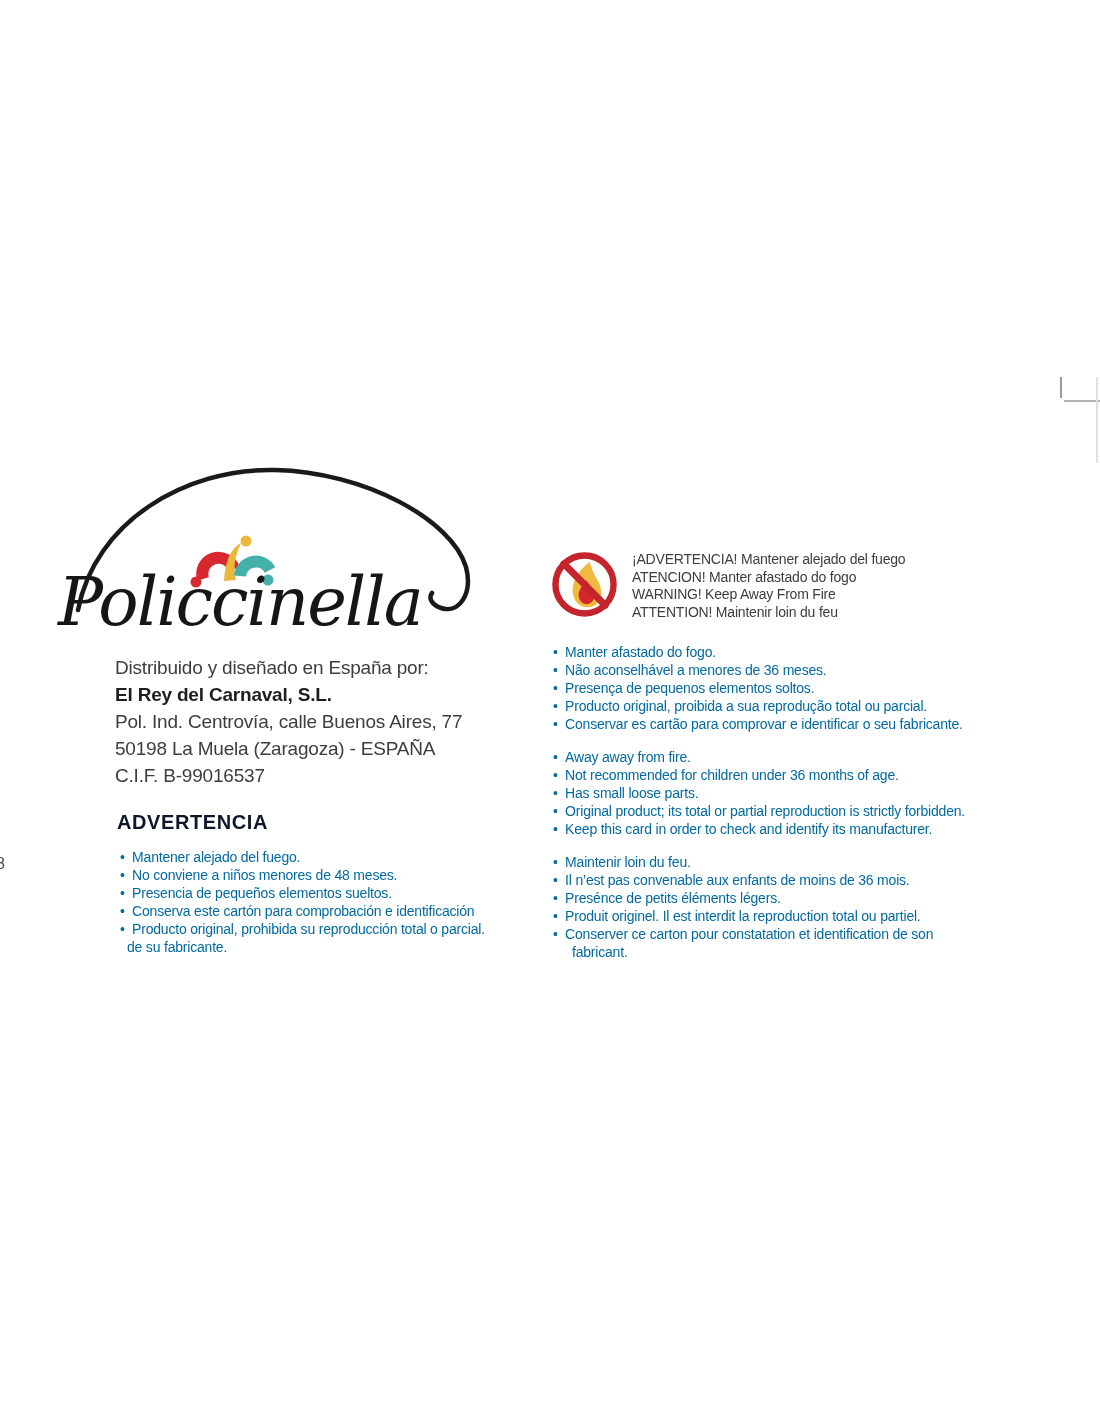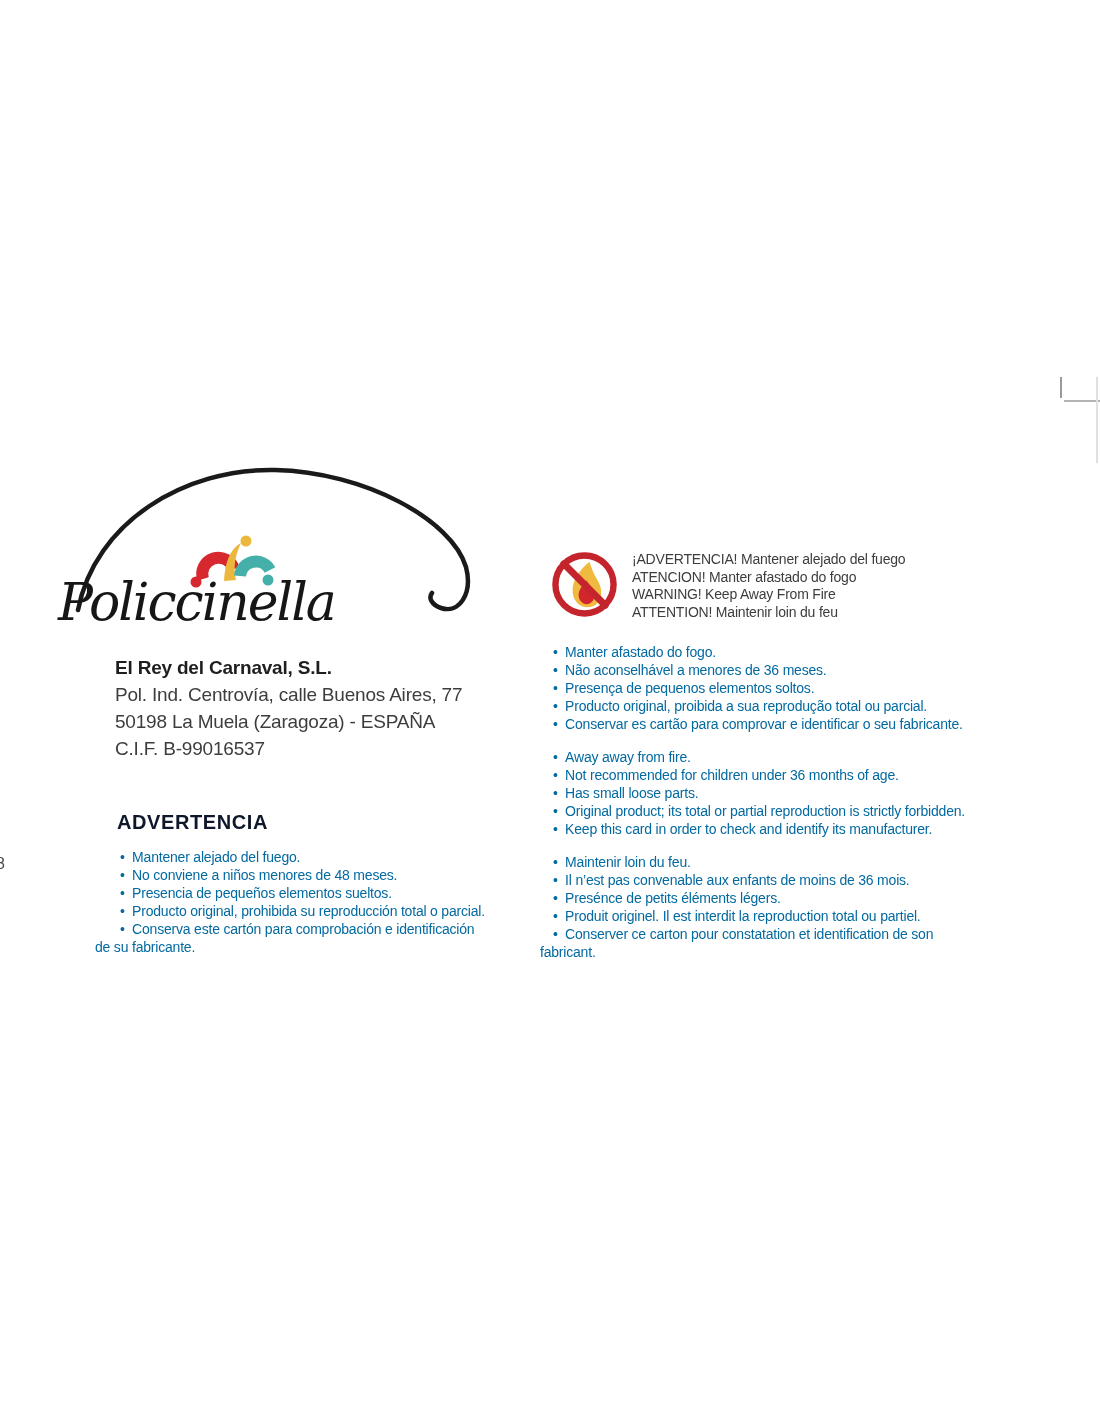--- a/index.html
+++ b/index.html
@@ -21,42 +21,42 @@
   .pagenum {
     position: absolute; left: -4px; top: 855px;
     font-size: 16px; color: #4a4a4a; letter-spacing: 0;
   }
   
   .logo-svg { position: absolute; left: 40px; top: 450px; width: 440px; height: 200px; }
   .brand {
     position: absolute; left: 58px; top: 562px;
     font-family: "DejaVu Serif", serif;
     font-style: italic;
-    font-size: 52px;
+    font-size: 67px;
     line-height: 80px;
     letter-spacing: -2px;
     color: #161616;
     white-space: nowrap;
   }
   
   .distributor {
     position: absolute; left: 115px; top: 654px; width: 420px;
     font-size: 19px; line-height: 27px; letter-spacing: -0.2px; color: #3d3d3d;
   }
   .distributor .company { font-weight: bold; color: #1e1e1e; }
   
   .advert-heading {
     position: absolute; left: 117px; top: 811px;
     font-size: 20px; font-weight: bold; letter-spacing: 0.6px; color: #0f172a;
   }
   
   .blist { position: absolute; font-size: 14px; line-height: 18px; letter-spacing: -0.2px; color: #0369a1; }
   .blist .li { text-indent: 25px; }
   .blist .li::before { content: "\2022\00a0\00a0"; }
-  .blist .cont { text-indent: 0; }
+  .blist .cont { text-indent: 0; margin-left: 32px; }
   .list-es { left: 95px;  top: 848px; width: 432px; }
   .list-pt { left: 540px; top: 643px; width: 556px; }
   .list-en { left: 540px; top: 748px; width: 556px; }
   .list-fr { left: 540px; top: 853px; width: 556px; }
   .list-pt .li, .list-en .li, .list-fr .li { text-indent: 13px; }
   
   .warn-icon { position: absolute; left: 551px; top: 551px; width: 67px; height: 67px; }
   .warn-lines {
     position: absolute; left: 632px; top: 551px; width: 340px;
     font-size: 14px; line-height: 17.5px; letter-spacing: -0.2px; color: #3d3d3d;
@@ -83,33 +83,34 @@
 
     <path d="M 184 131 C 185 112, 190 99, 201 93 C 195 106, 193 117, 196 130 Z" fill="#ecb73d"></path>
     <circle cx="206" cy="91" r="5.5" fill="#ecb73d"></circle>
 
     <path d="M 200 126 A 16 16 0 0 1 230 120" fill="none" stroke-width="12" stroke="#45b0aa"></path>
     <circle cx="228" cy="130" r="5.5" fill="#45b0aa"></circle>
   </svg>
   <div class="brand">Policcinella</div>
 
   <div class="distributor">
+    <div>Distribuido y diseñado en España por:</div>
     <div class="company">El Rey del Carnaval, S.L.</div>
     <div>Pol. Ind. Centrovía, calle Buenos Aires, 77</div>
     <div>50198 La Muela (Zaragoza) - ESPAÑA</div>
     <div>C.I.F. B-99016537</div>
   </div>
 
   <div class="advert-heading">ADVERTENCIA</div>
   <div class="blist list-es">
     <div class="li">Mantener alejado del fuego.</div>
     <div class="li">No conviene a niños menores de 48 meses.</div>
     <div class="li">Presencia de pequeños elementos sueltos.</div>
+    <div class="li">Conserva este cartón para comprobación e identificación</div>
     <div class="li">Producto original, prohibida su reproducción total o parcial.</div>
-    <div class="li">Conserva este cartón para comprobación e identificación</div>
     <div class="cont">de su fabricante.</div>
   </div>
 
   <svg class="warn-icon" viewBox="0 0 68 68" aria-hidden="true">
     <path d="M 39 11 C 28 20, 21 31, 22 42 C 23 51, 29 57, 37 57 C 45 57, 51 51, 51 42
              C 51 36, 48 31, 45 26 C 43 22, 41 17, 39 11 Z" fill="#f0b93f"></path>
     <path d="M 36 30 C 31 36, 28 40, 28 45 C 28 50, 32 54, 36 54 C 41 54, 44 50, 44 45
              C 44 40, 40 36, 36 30 Z" fill="#d3252c"></path>
     <line x1="13" y1="13" x2="55" y2="55" stroke-width="7" stroke-linecap="round" stroke="#c4242b"></line>
     <circle cx="34" cy="34" r="29.5" fill="none" stroke-width="6.5" stroke="#c4242b"></circle>

